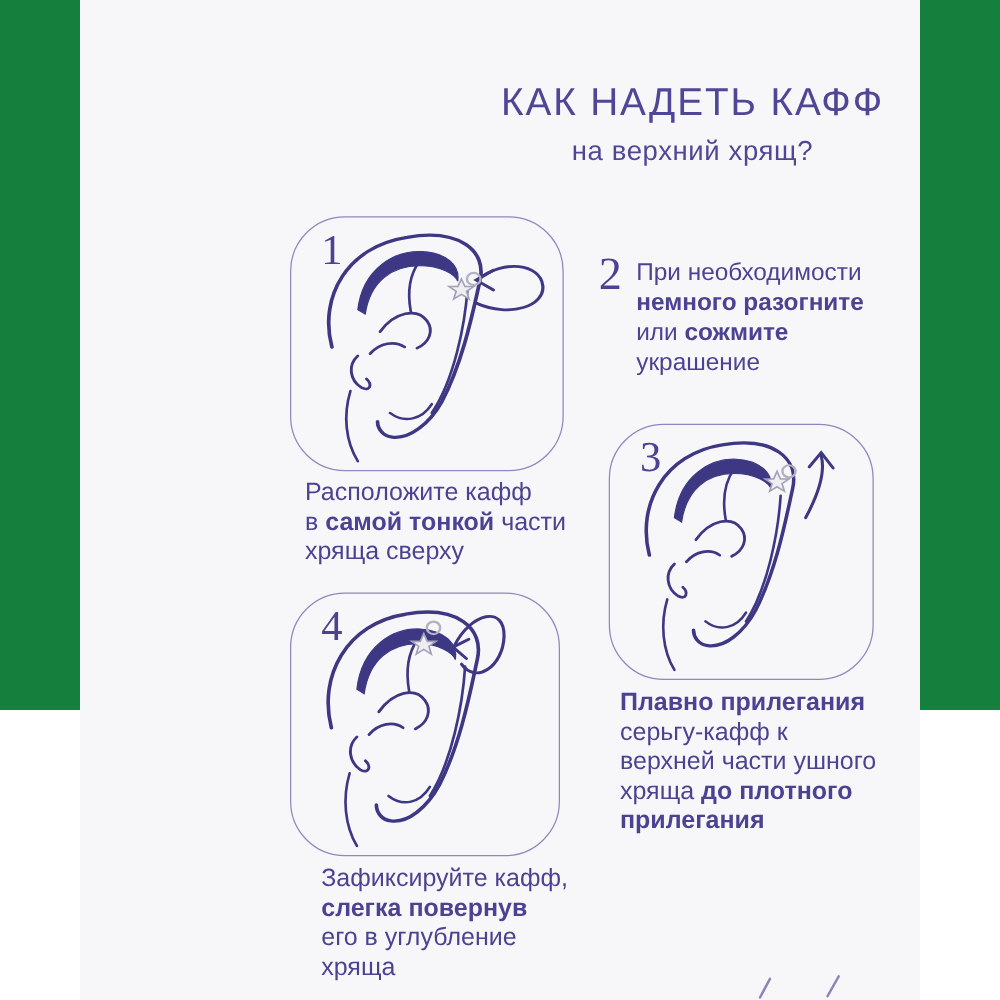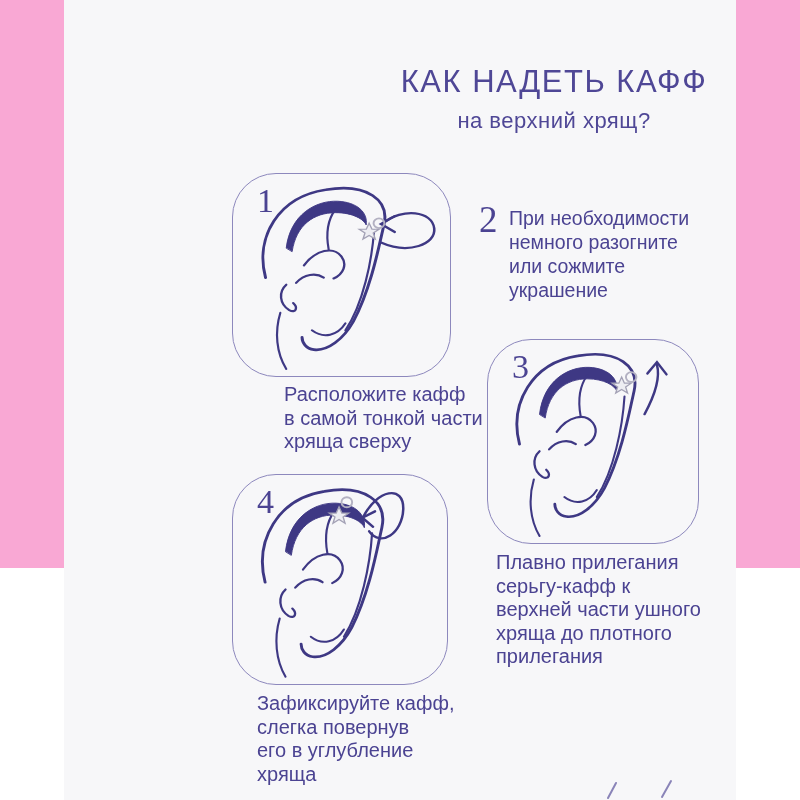--- a/index.html
+++ b/index.html
@@ -1,33 +1,33 @@
 <!DOCTYPE html>
 <html><head>
 <meta charset="utf-8">
 <style>
   html,body{margin:0;padding:0;}
   body{width:800px;height:800px;background:#ffffff;font-family:"Liberation Sans",sans-serif;overflow:hidden;}
-  .canvas{position:relative;width:800px;height:568px;background:#f9a8d4;}
+  .canvas{position:relative;width:800px;height:568px;background:#15803d;}
   .card{position:absolute;left:64px;top:0;width:672px;height:800px;background:#f7f7f9;}
 
   .title{position:absolute;left:300px;top:62px;width:380px;text-align:center;color:#4f4796;}
   .title .t1{font-size:31px;line-height:40px;font-weight:300;letter-spacing:1.5px;}
   .title .t2{font-size:22px;line-height:37px;font-weight:300;letter-spacing:0.5px;}
 
   .box{position:absolute;border:1.5px solid #8d88bd;border-radius:44px;background:#f7f7f9;}
   .box1{left:168px;top:173px;width:217px;height:202px;}
   .box3{left:423px;top:339px;width:210px;height:203px;}
   .box4{left:168px;top:474px;width:214px;height:209px;}
   .num{position:absolute;left:24px;top:8px;font-family:"Liberation Serif",serif;font-size:34px;color:#4b4392;}
   .ill{position:absolute;left:0;top:0;width:100%;height:100%;}
 
   .cap{color:#4b4392;font-size:20px;line-height:23.5px;position:absolute;}
-  .cap .b{font-weight:400;text-align:center;}
-  .cap1{left:180px;top:383px;width:230px;margin-left:40px;}
+  .cap .b{font-weight:700;text-align:center;}
+  .cap1{left:180px;top:383px;width:230px;}
   .cap3{left:432px;top:551px;width:230px;}
   .cap4{left:180px;top:692px;width:230px;margin-left:13px;}
 
   .step2-num{position:absolute;left:415px;top:198px;font-family:"Liberation Serif",serif;font-size:37px;color:#4b4392;}
   .cap2{left:445px;top:206px;width:215px;font-size:19.5px;line-height:24px;}
 
   .sig{position:absolute;left:530px;top:778px;}
 </style>
 </head>
 <body>

